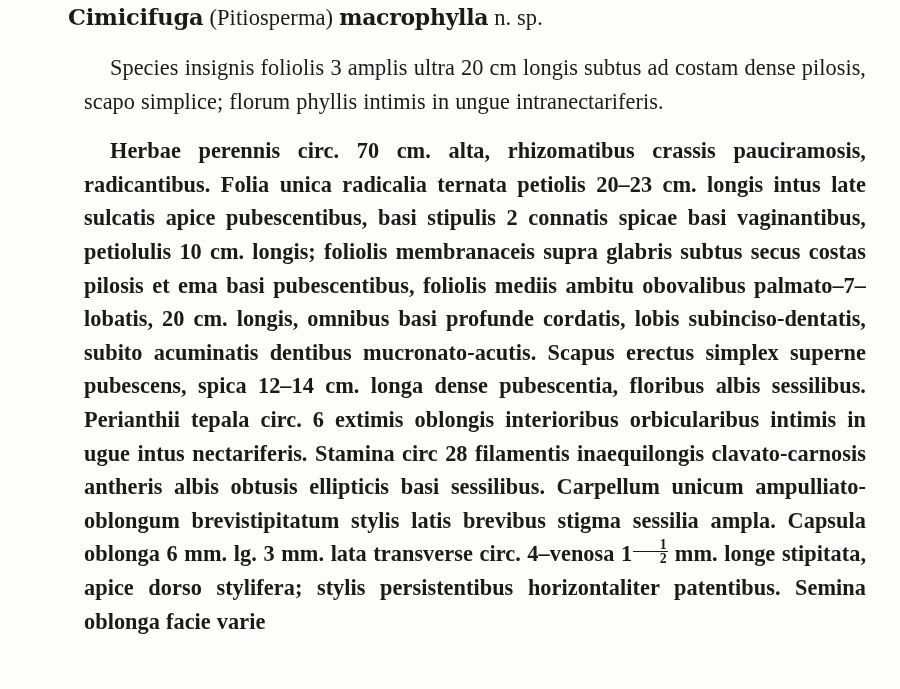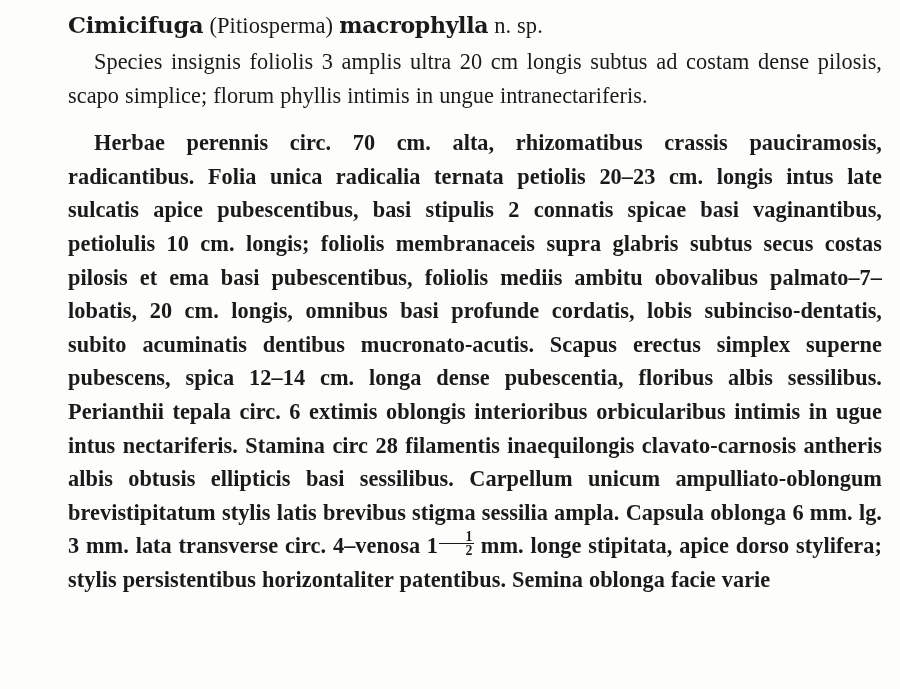--- a/index.html
+++ b/index.html
@@ -13,21 +13,21 @@
     overflow: hidden;
     font-family: "Liberation Serif", serif;
     color: #1a1a1a;
   }
   #page {
     position: relative;
     width: 900px;
     height: 689px;
     background: #fdfdfb;
     box-sizing: border-box;
-    padding: 8px 18px 0 68px;
+    padding: 0 18px 0 68px;
   }
   .heading {
     font-size: 23.5px;
     line-height: 34px;
     margin: 0 0 2px 0;
     white-space: nowrap;
     letter-spacing: 0.1px;
   }
   .heading .genus {
     font-family: "DejaVu Serif", serif;
@@ -45,21 +45,21 @@
     font-weight: bold;
     font-size: 22px;
     letter-spacing: -0.3px;
   }
   .heading .rank {
     font-family: "Liberation Serif", serif;
     font-weight: normal;
     font-size: 22.5px;
   }
   p.body {
-    margin: 0;
+    margin: 16px;
     font-size: 22.3px;
     line-height: 33.6px;
     text-align: justify;
     text-justify: inter-word;
     letter-spacing: 0.05px;
     word-spacing: 0.4px;
   }
   p.para-diagnosis {
     text-indent: 26px;
     margin-bottom: 14px;

